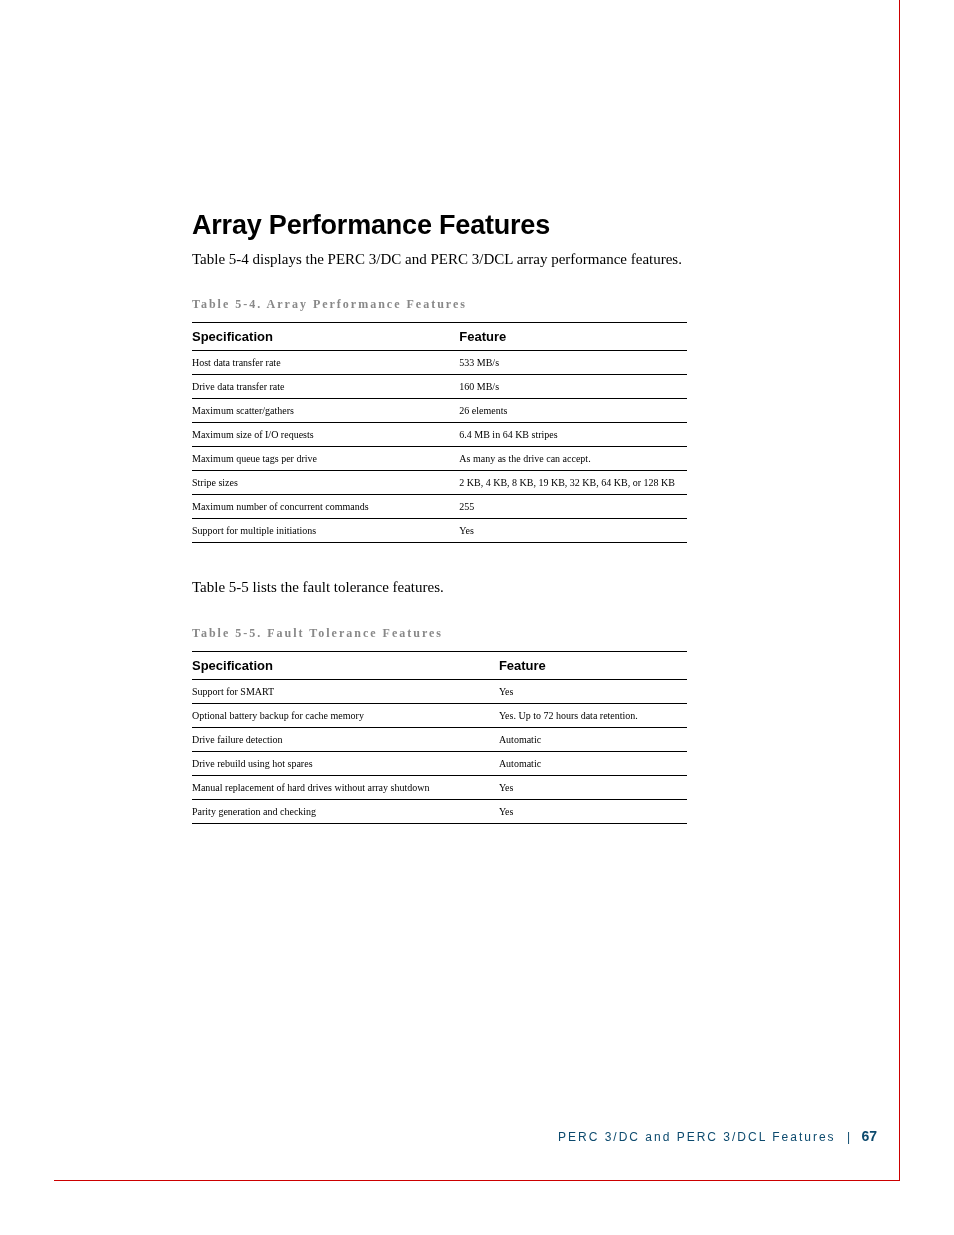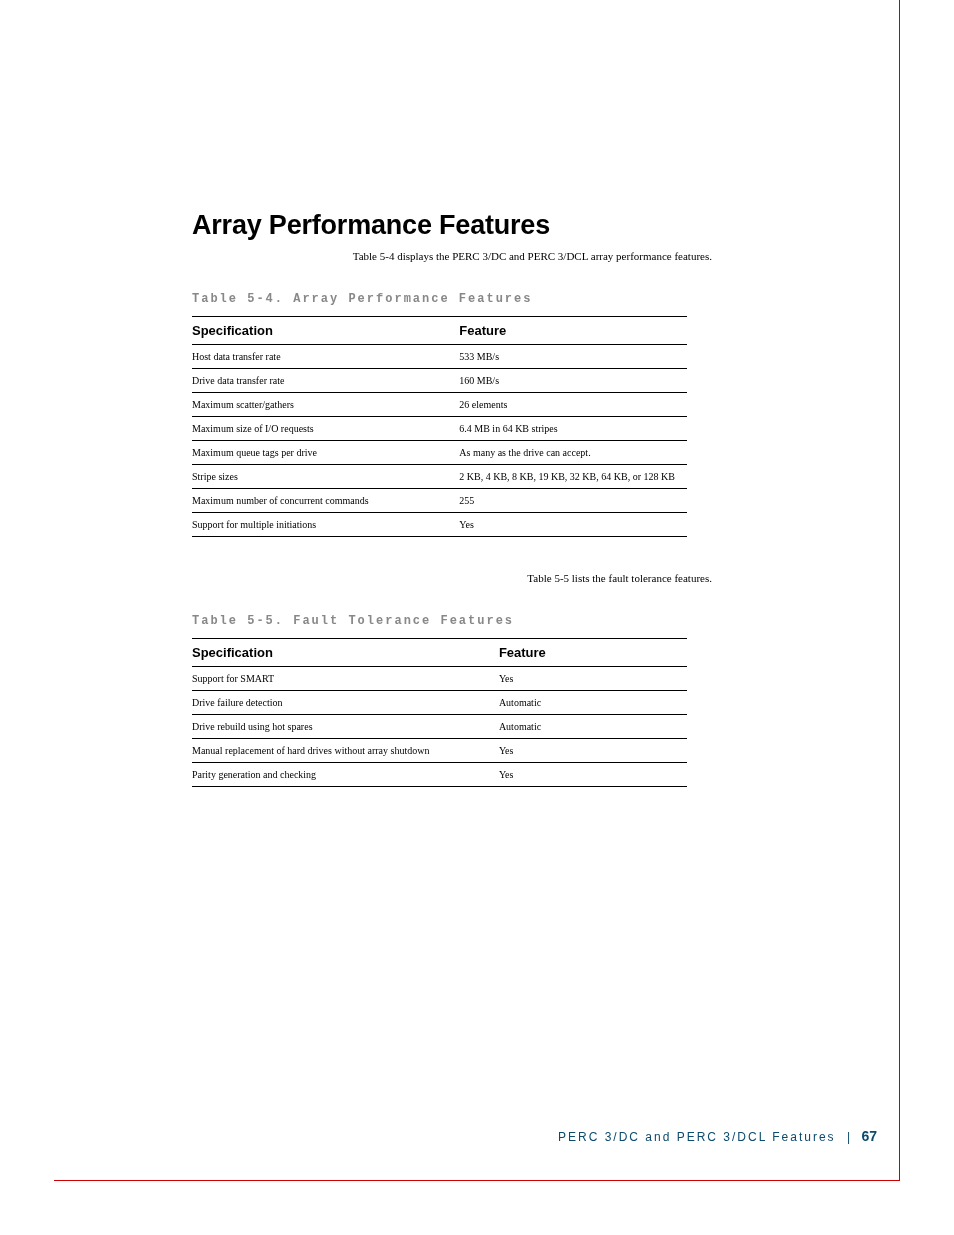--- a/index.html
+++ b/index.html
@@ -25,28 +25,27 @@
     padding: 210px 120px 0 138px;
   }
   h1 {
     font-family: 'Helvetica Neue', Arial, sans-serif;
     font-weight: 800;
     font-size: 27px;
     margin: 0 0 8px 0;
     letter-spacing: -0.2px;
   }
   p.intro {
-    font-size: 11px;
+    font-size: 15px;
     line-height: 1.35;
     margin: 0 0 28px 0;
     max-width: 520px;
-    text-align: right;
   }
   .table-caption {
-    font-family: Liberation Mono, monospace;
+    font-family: Liberation Serif, serif;
     font-size: 12px;
     font-weight: 700;
     color: #888;
     letter-spacing: 2px;
     margin: 0 0 10px 0;
   }
   table {
     border-collapse: collapse;
     width: 495px;
     margin-bottom: 34px;
@@ -157,20 +156,24 @@
         <th class="col-spec2">Specification</th>
         <th>Feature</th>
       </tr>
     </thead>
     <tbody>
       <tr>
           <td>Support for SMART</td>
           <td>Yes</td>
         </tr>
       <tr>
+          <td>Optional battery backup for cache memory</td>
+          <td>Yes. Up to 72 hours data retention.</td>
+        </tr>
+      <tr>
           <td>Drive failure detection</td>
           <td>Automatic</td>
         </tr>
       <tr>
           <td>Drive rebuild using hot spares</td>
           <td>Automatic</td>
         </tr>
       <tr>
           <td>Manual replacement of hard drives without array shutdown</td>
           <td>Yes</td>

